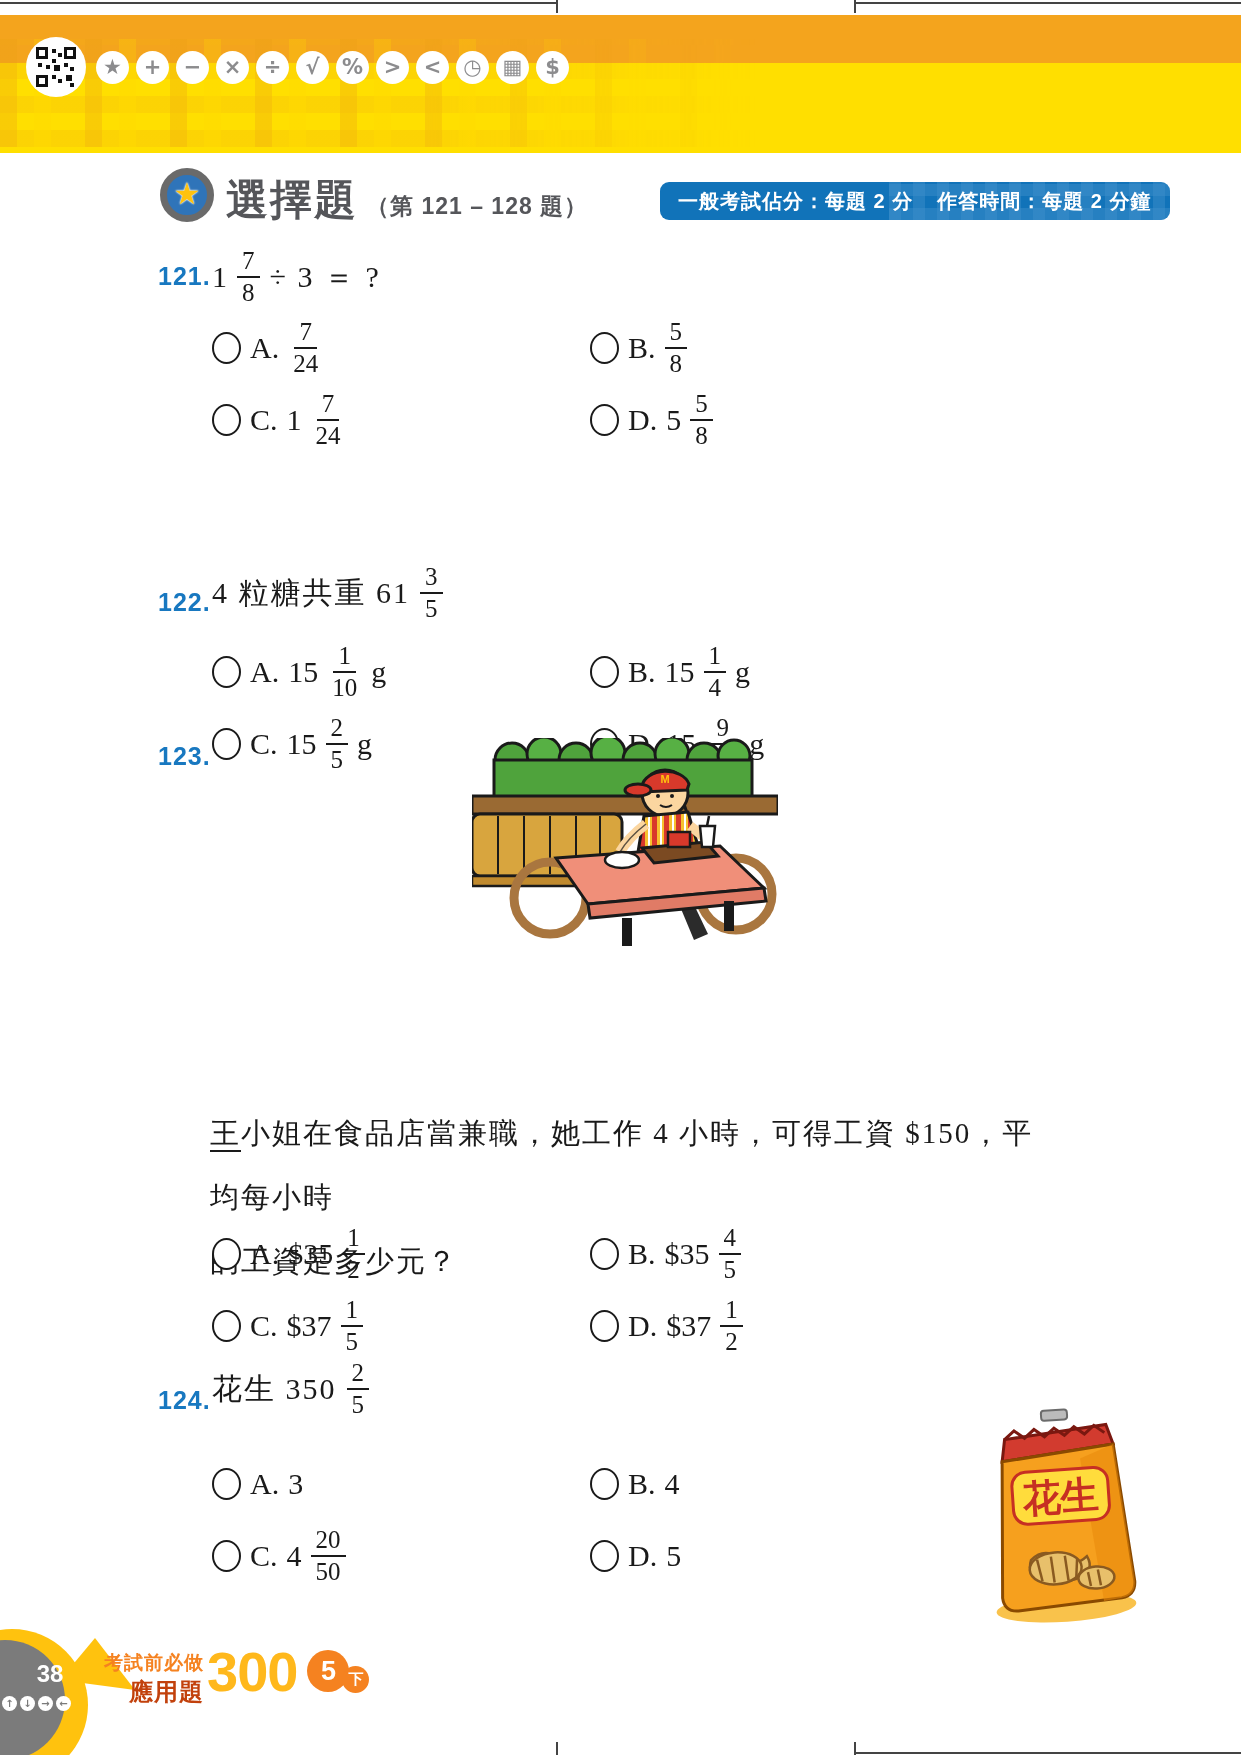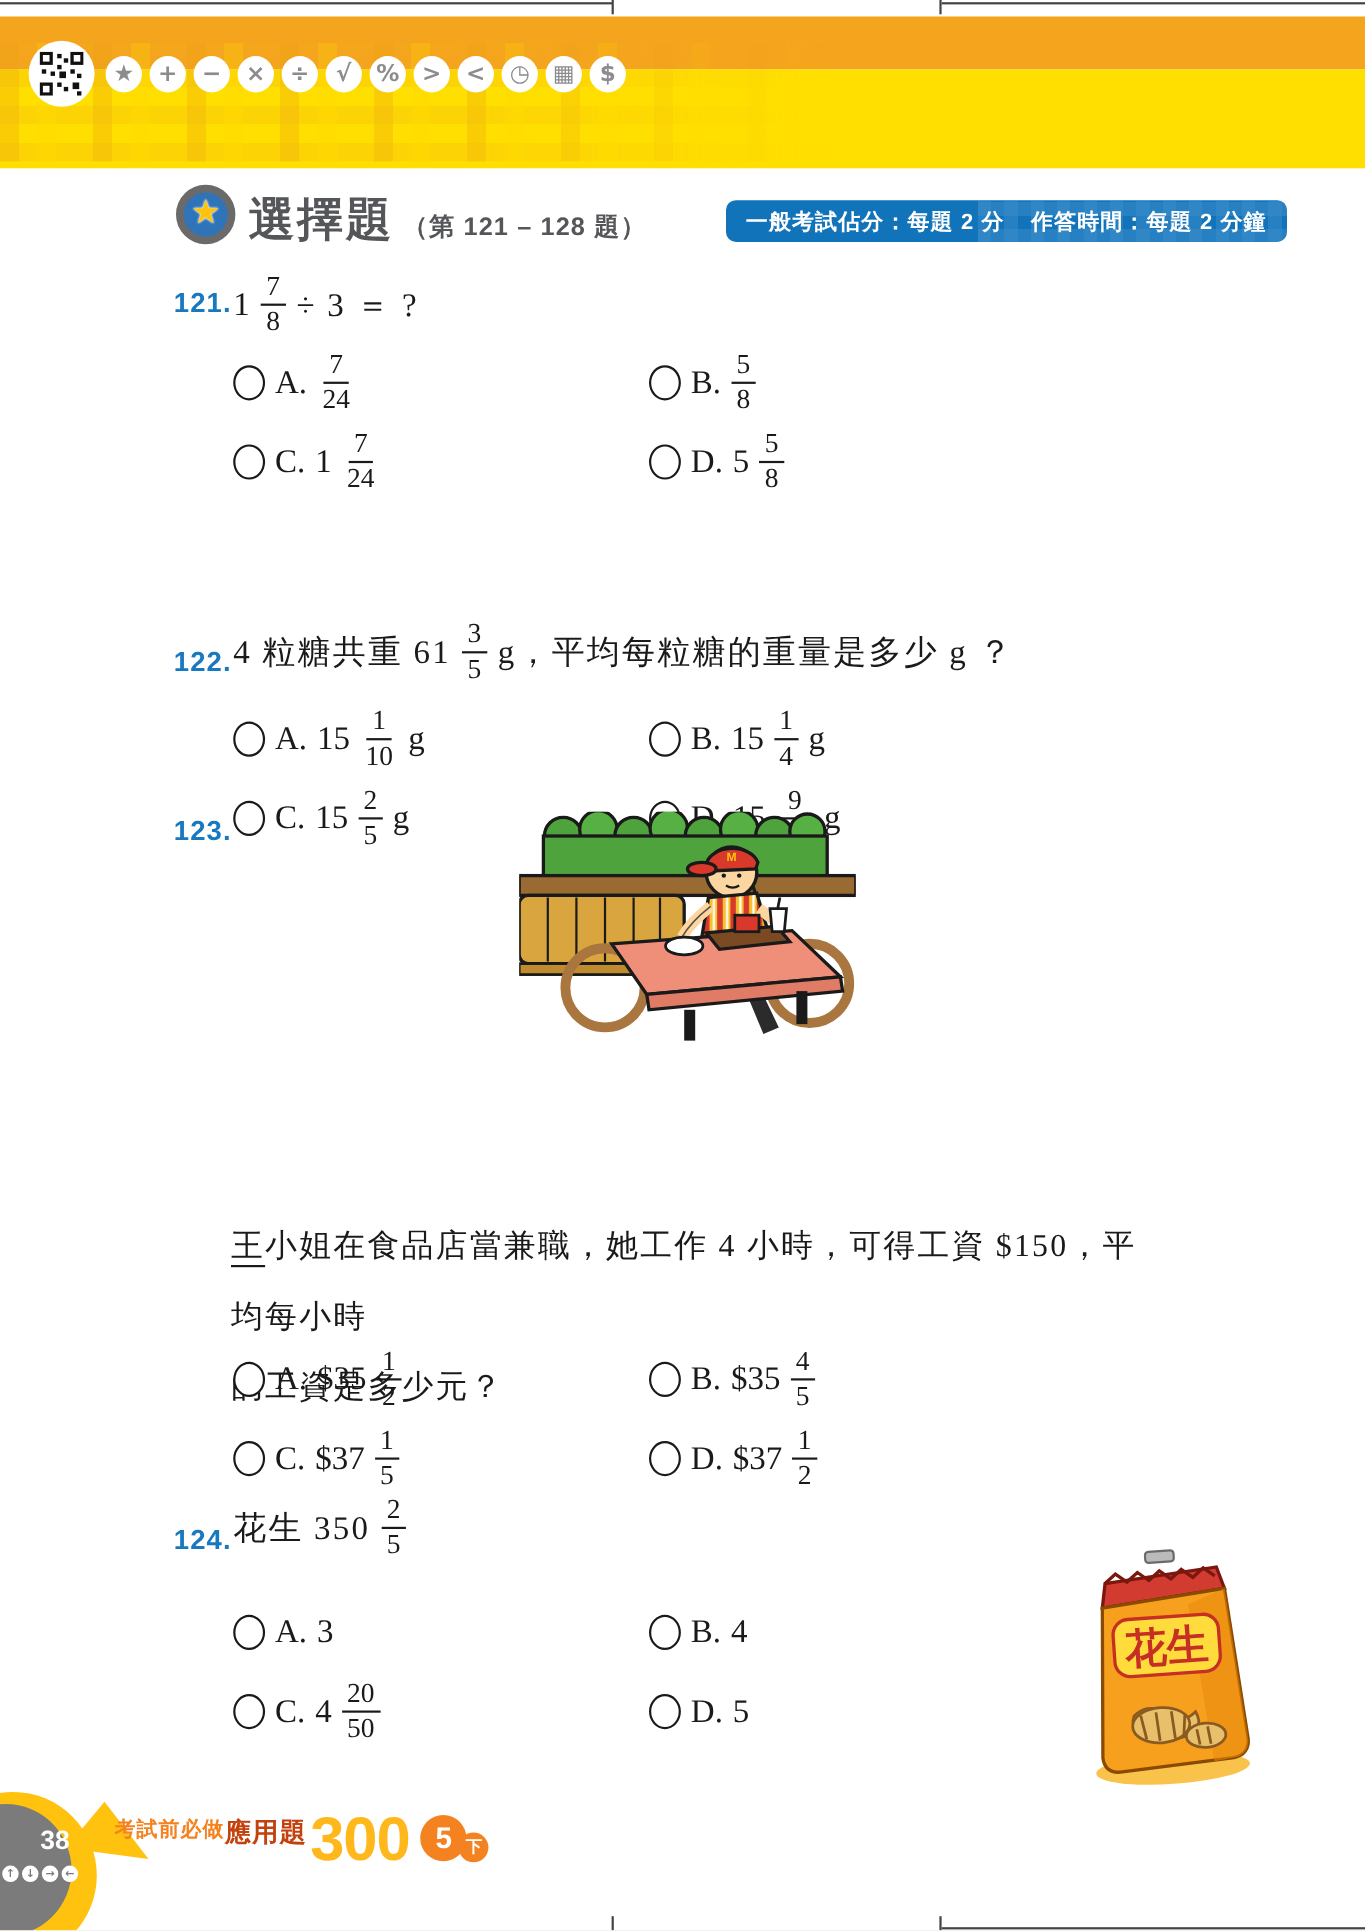--- a/index.html
+++ b/index.html
@@ -58,21 +58,21 @@
   
   .foot-blob{position:absolute;left:0;top:1628px;width:240px;height:127px;}
   .foot-page{position:absolute;left:20px;top:1660px;width:60px;text-align:center;color:#fff;
       font-family:"Liberation Sans",sans-serif;font-weight:bold;font-size:24px;}
   .foot-arrows{position:absolute;left:2px;top:1696px;display:flex;gap:3px;}
   .foot-arrows span{width:15px;height:15px;border-radius:50%;background:#fff;color:#7B7B7B;
       font-size:10px;font-weight:bold;display:inline-flex;align-items:center;justify-content:center;
       font-family:"DejaVu Sans",sans-serif;}
   .logo{position:absolute;left:104px;top:1648px;display:flex;align-items:flex-start;
       font-family:"Liberation Sans","DejaVu Sans",sans-serif;}
-  .logo .col{display:flex;align-items:flex-start;margin-top:2px;}
+  .logo .col{display:flex;flex-direction:column;align-items:flex-end;margin-top:2px;}
   .logo .l1{color:#F58220;font-weight:bold;font-size:19px;letter-spacing:1px;}
   .logo .l2{color:#c2410c;font-weight:bold;font-size:24px;letter-spacing:1px;}
   .logo .big{color:#FFB81C;font-weight:800;font-size:56px;line-height:.85;letter-spacing:-1px;margin-left:3px;}
   .badge5{width:42px;height:42px;border-radius:50%;background:#F58220;color:#fff;font-weight:bold;font-size:27px;
       display:flex;align-items:center;justify-content:center;margin-left:10px;margin-top:2px;}
   .badgeSem{width:27px;height:27px;border-radius:50%;background:#F58220;color:#fff;font-weight:bold;font-size:15px;
       display:flex;align-items:center;justify-content:center;margin-left:-7px;margin-top:18px;}
 </style>
 </head>
 <body>
@@ -196,21 +196,20 @@
     </div>
   </div>
 
   <div class="qnum" style="left:158px;top:588px;">122.</div>
   <div class="stem" style="left:212px;top:532px;margin-top:30px;">
     <span class="cjk">4 粒糖共重 61</span>
     <span class="frac">
       <span class="fnum">3</span>
       <span class="fden">5</span>
     </span>
-    <span class="cjk">g，平均每粒糖的重量是多少 g ？</span>
   </div>
   <div class="opts" style="left:212px;top:636px;">
     <div class="opt">
       <span class="radio"></span>
       <span>A.</span>
       <span>15</span>
       <span class="frac">
           <span class="fnum">1</span>
           <span class="fden">10</span>
         </span>

